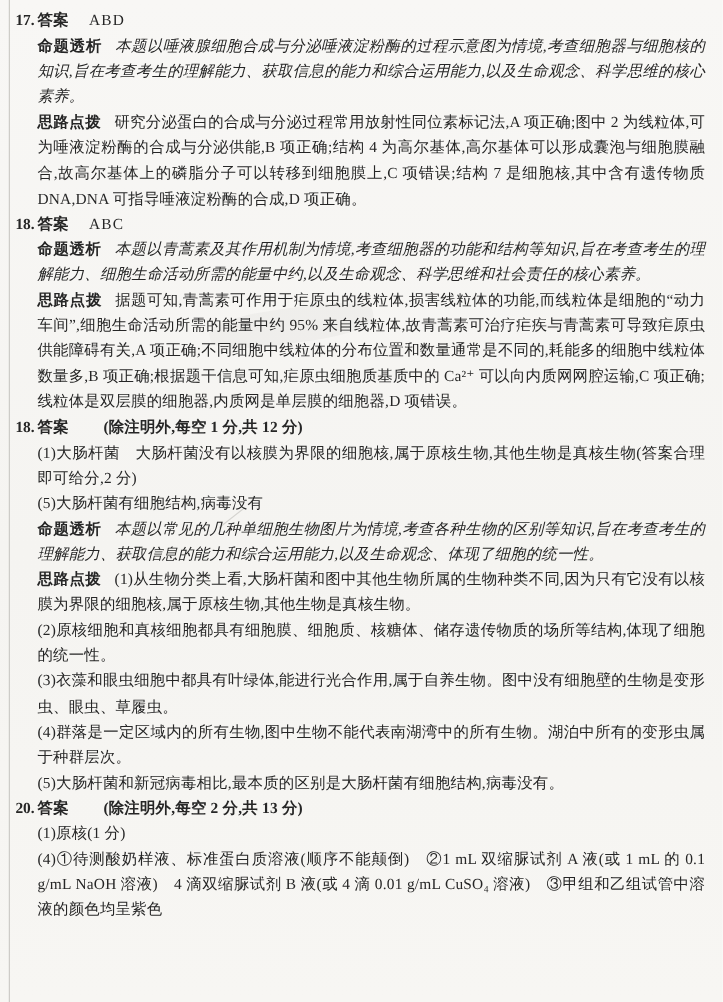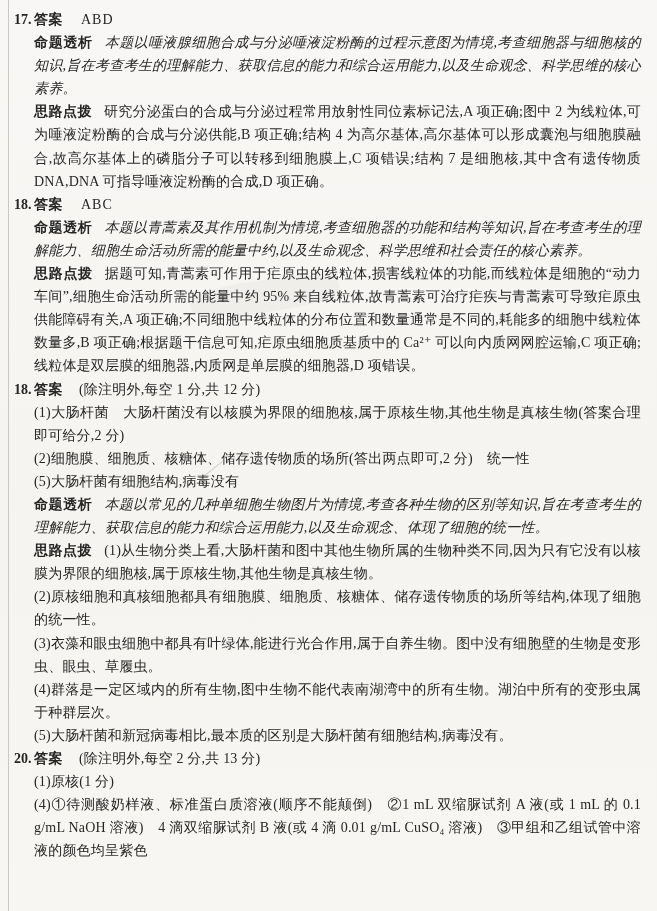--- a/index.html
+++ b/index.html
@@ -46,21 +46,21 @@
     font-weight:bold;
     margin-right:12px;
     letter-spacing:0.5px;
     margin-top:32px;
   }
   .ansval{
     font-weight:normal;
     margin-left:6px;
     letter-spacing:1px;
   }
-  .note{margin-left:4px;}
+  .note{margin-left:19px;font-weight:bold;}
   .kai{font-style:italic;}
 </style>
 </head>
 <body>
 
 <div class="page">
   <div class="page-edge"></div>
   <div class="smudge-1"></div>
   <div class="crease-1"></div>
 
@@ -88,21 +88,20 @@
       <p class="para">
         <b class="lbl">思路点拨</b><span>据题可知,青蒿素可作用于疟原虫的线粒体,损害线粒体的功能,而线粒体是细胞的“动力车间”,细胞生命活动所需的能量中约 95% 来自线粒体,故青蒿素可治疗疟疾与青蒿素可导致疟原虫供能障碍有关,A 项正确;不同细胞中线粒体的分布位置和数量通常是不同的,耗能多的细胞中线粒体数量多,B 项正确;根据题干信息可知,疟原虫细胞质基质中的 Ca²⁺ 可以向内质网网腔运输,C 项正确;线粒体是双层膜的细胞器,内质网是单层膜的细胞器,D 项错误。</span>
       </p>
     </div>
 
     <div>
       <p class="para">
         <span class="num">18.</span><b class="lbl">答案</b><span class="note">(除注明外,每空 1 分,共 12 分)</span>
       </p>
       <p class="para">(1)大肠杆菌　大肠杆菌没有以核膜为界限的细胞核,属于原核生物,其他生物是真核生物(答案合理即可给分,2 分)</p>
-      <p class="para">(2)细胞膜、细胞质、核糖体、储存遗传物质的场所(答出两点即可,2 分)　统一性</p>
       <p class="para">(5)大肠杆菌有细胞结构,病毒没有</p>
       <p class="para">
         <b class="lbl">命题透析</b><span class="kai">本题以常见的几种单细胞生物图片为情境,考查各种生物的区别等知识,旨在考查考生的理解能力、获取信息的能力和综合运用能力,以及生命观念、体现了细胞的统一性。</span>
       </p>
       <p class="para">
         <b class="lbl">思路点拨</b><span>(1)从生物分类上看,大肠杆菌和图中其他生物所属的生物种类不同,因为只有它没有以核膜为界限的细胞核,属于原核生物,其他生物是真核生物。</span>
       </p>
       <p class="para">(2)原核细胞和真核细胞都具有细胞膜、细胞质、核糖体、储存遗传物质的场所等结构,体现了细胞的统一性。</p>
       <p class="para">(3)衣藻和眼虫细胞中都具有叶绿体,能进行光合作用,属于自养生物。图中没有细胞壁的生物是变形虫、眼虫、草履虫。</p>
       <p class="para">(4)群落是一定区域内的所有生物,图中生物不能代表南湖湾中的所有生物。湖泊中所有的变形虫属于种群层次。</p>

